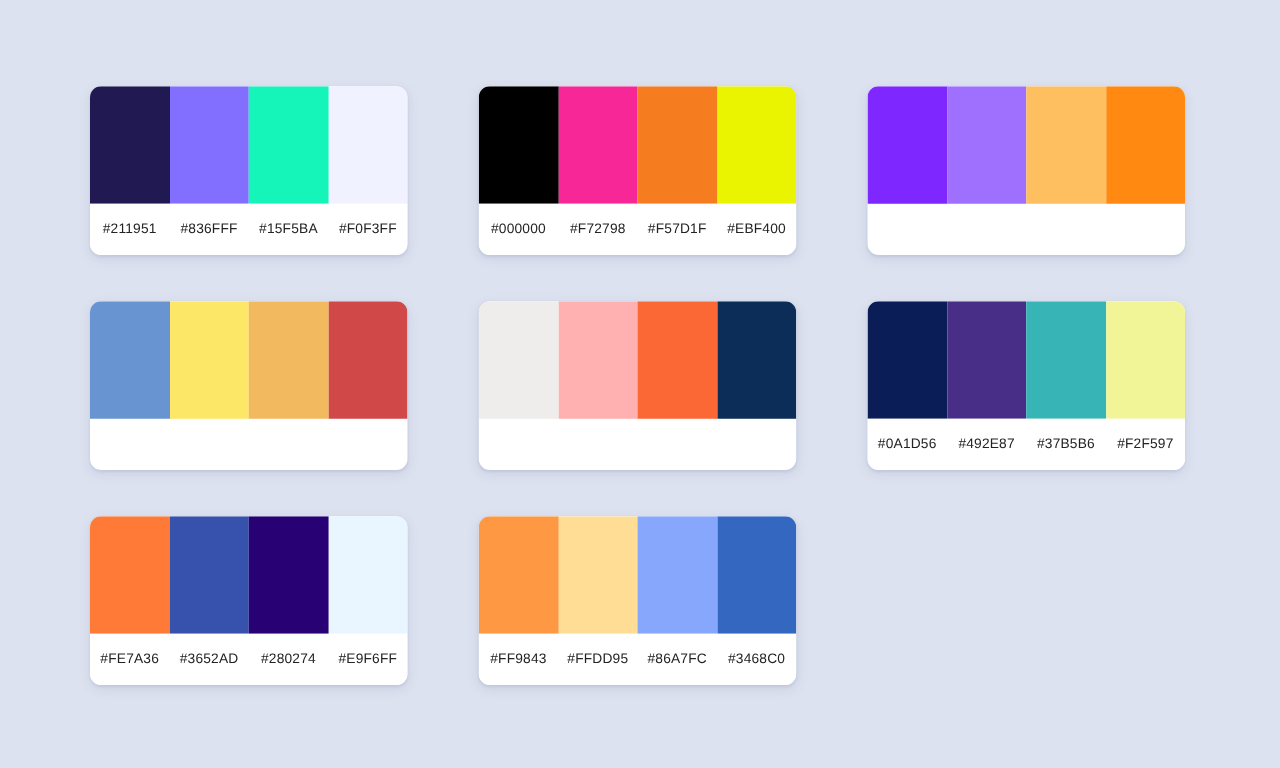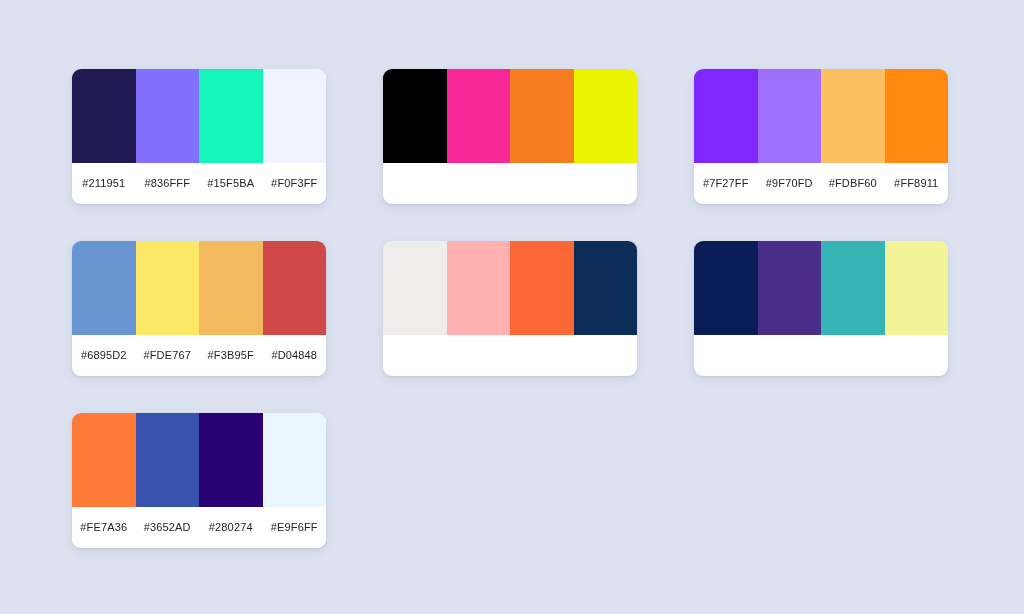--- a/index.html
+++ b/index.html
@@ -90,72 +90,86 @@
         <span class="swatch-label">#F0F3FF</span>
       </div>
     </div>
     <div class="palette-card">
       <div class="swatch-strip">
         <div class="swatch" style="background: rgb(0, 0, 0);"></div>
         <div class="swatch" style="background: rgb(247, 39, 152);"></div>
         <div class="swatch" style="background: rgb(245, 125, 31);"></div>
         <div class="swatch" style="background: rgb(235, 244, 0);"></div>
       </div>
+      <div class="label-strip">
+        <span class="swatch-label">#000000</span>
+        <span class="swatch-label">#F72798</span>
+        <span class="swatch-label">#F57D1F</span>
+        <span class="swatch-label">#EBF400</span>
+      </div>
     </div>
     <div class="palette-card">
       <div class="swatch-strip">
         <div class="swatch" style="background: rgb(127, 39, 255);"></div>
         <div class="swatch" style="background: rgb(159, 112, 253);"></div>
         <div class="swatch" style="background: rgb(253, 191, 96);"></div>
         <div class="swatch" style="background: rgb(255, 137, 17);"></div>
       </div>
-      <div class="label-strip">
-        <span class="swatch-label">#7F27FF</span>
-        <span class="swatch-label">#9F70FD</span>
-        <span class="swatch-label">#FDBF60</span>
-        <span class="swatch-label">#FF8911</span>
-      </div>
     </div>
     <div class="palette-card">
       <div class="swatch-strip">
         <div class="swatch" style="background: rgb(104, 149, 210);"></div>
         <div class="swatch" style="background: rgb(253, 231, 103);"></div>
         <div class="swatch" style="background: rgb(243, 185, 95);"></div>
         <div class="swatch" style="background: rgb(208, 72, 72);"></div>
-      </div>
-      <div class="label-strip">
-        <span class="swatch-label">#6895D2</span>
-        <span class="swatch-label">#FDE767</span>
-        <span class="swatch-label">#F3B95F</span>
-        <span class="swatch-label">#D04848</span>
       </div>
     </div>
     <div class="palette-card">
       <div class="swatch-strip">
         <div class="swatch" style="background: rgb(239, 236, 236);"></div>
         <div class="swatch" style="background: rgb(255, 176, 176);"></div>
         <div class="swatch" style="background: rgb(252, 103, 54);"></div>
         <div class="swatch" style="background: rgb(12, 45, 87);"></div>
       </div>
     </div>
     <div class="palette-card">
       <div class="swatch-strip">
         <div class="swatch" style="background: rgb(10, 29, 86);"></div>
         <div class="swatch" style="background: rgb(73, 46, 135);"></div>
         <div class="swatch" style="background: rgb(55, 181, 182);"></div>
         <div class="swatch" style="background: rgb(242, 245, 151);"></div>
       </div>
+      <div class="label-strip">
+        <span class="swatch-label">#0A1D56</span>
+        <span class="swatch-label">#492E87</span>
+        <span class="swatch-label">#37B5B6</span>
+        <span class="swatch-label">#F2F597</span>
+      </div>
     </div>
     <div class="palette-card">
       <div class="swatch-strip">
         <div class="swatch" style="background: rgb(254, 122, 54);"></div>
         <div class="swatch" style="background: rgb(54, 82, 173);"></div>
         <div class="swatch" style="background: rgb(40, 2, 116);"></div>
         <div class="swatch" style="background: rgb(233, 246, 255);"></div>
       </div>
       <div class="label-strip">
         <span class="swatch-label">#FE7A36</span>
         <span class="swatch-label">#3652AD</span>
         <span class="swatch-label">#280274</span>
         <span class="swatch-label">#E9F6FF</span>
       </div>
     </div>
+    <div class="palette-card">
+      <div class="swatch-strip">
+        <div class="swatch" style="background: rgb(255, 152, 67);"></div>
+        <div class="swatch" style="background: rgb(255, 221, 149);"></div>
+        <div class="swatch" style="background: rgb(134, 167, 252);"></div>
+        <div class="swatch" style="background: rgb(52, 104, 192);"></div>
+      </div>
+      <div class="label-strip">
+        <span class="swatch-label">#FF9843</span>
+        <span class="swatch-label">#FFDD95</span>
+        <span class="swatch-label">#86A7FC</span>
+        <span class="swatch-label">#3468C0</span>
+      </div>
+    </div>
   </main>
 
 </body></html>

